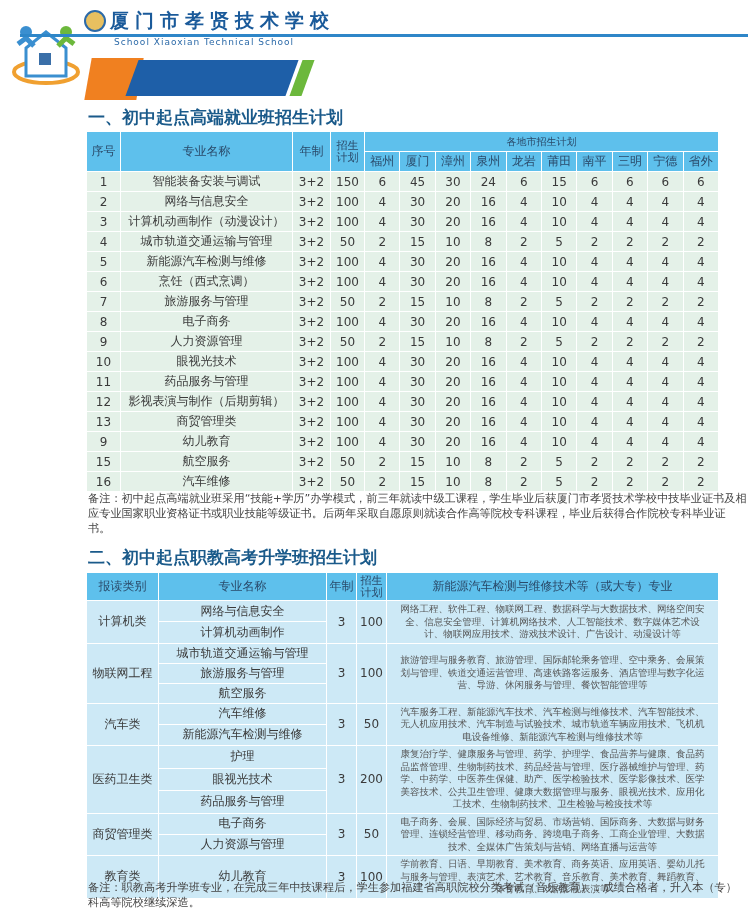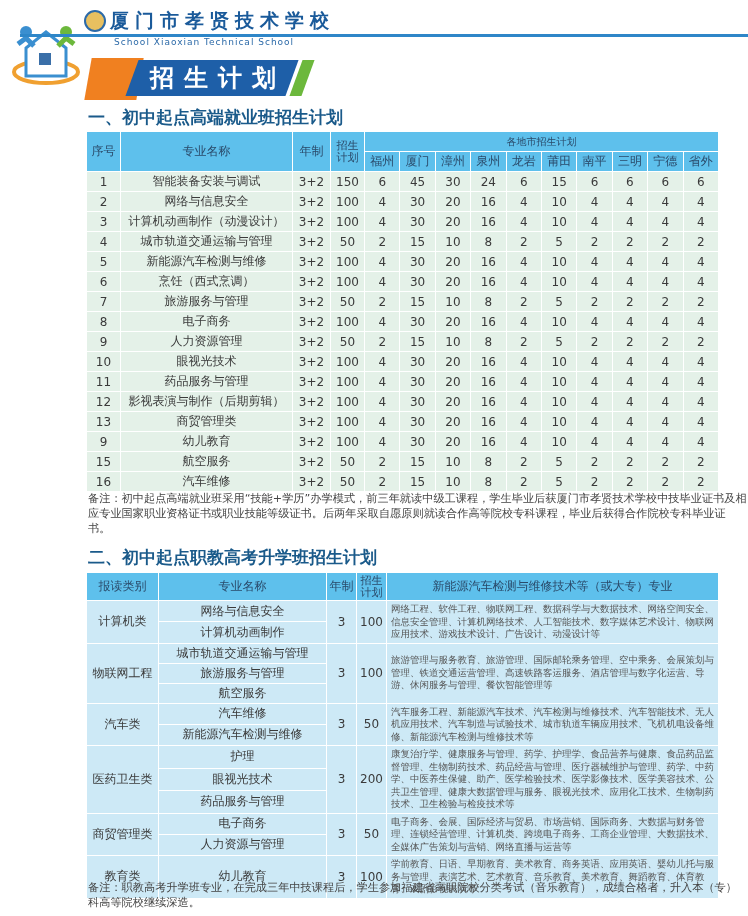--- a/index.html
+++ b/index.html
@@ -16,21 +16,21 @@
 .banner-green{position:absolute;left:296px;top:60px;width:12px;height:36px;background:#6cb83c;transform:skewX(-20deg)}
 .section-title{position:absolute;left:88px;font-size:17px;color:#1a5a8a;font-weight:bold}
 table{border-collapse:collapse;position:absolute;left:86px;font-size:12px}
 td,th{border:1px solid #fff;text-align:center;font-weight:normal}
 .t1 th{background:#5ec0ec;color:#2a4a6a;height:20px}
 .t1 td{background:#e4f1e8;height:20px}
 .t1 th.sub{font-size:12px}
 .t1 th.big{font-size:10px}
 .t2 th{background:#5ec0ec;color:#2a4a6a;height:28px}
 .t2 td{background:#cde9f6;height:20px}
-.t2 td.desc{font-size:9.5px;text-align:left;line-height:12.5px;padding:2px 4px;color:#555}
+.t2 td.desc{font-size:9.5px;text-align:center;line-height:12.5px;padding:2px 12px;color:#555}
 .note{position:absolute;left:88px;width:660px;font-size:11.2px;line-height:15px;color:#444}
 </style>
 </head>
 <body>
 
 <div class="header">
   <svg class="logo-house" viewBox="0 0 78 70">
     <ellipse cx="34" cy="54" rx="32" ry="11" fill="none" stroke="#f0a030" stroke-width="4"></ellipse>
     <polygon points="14,30 34,14 54,30 54,58 14,58" fill="#ffffff" stroke="#3a8fd0" stroke-width="3"></polygon>
     <rect x="27" y="35" width="12" height="12" fill="#3a6fa8"></rect>
@@ -38,21 +38,20 @@
     <circle cx="54" cy="14" r="6" fill="#6cb83c"></circle>
     <path d="M6,26 L14,20 L22,28" stroke="#3a8fd0" stroke-width="5" fill="none"></path>
     <path d="M46,28 L54,20 L62,26" stroke="#6cb83c" stroke-width="5" fill="none"></path>
   </svg>
   <div class="hline"></div>
   <div class="seal"></div>
   <div class="school-cn" style="left:110px">厦门市孝贤技术学校</div>
   <div class="school-en">School Xiaoxian Technical School</div>
   <div class="banner-orange"></div>
   <div class="banner-blue"></div>
-  <div class="banner-text">招生计划</div>
   <div class="banner-green"></div>
 </div>
 
 <div class="section-title" style="top:106px">一、初中起点高端就业班招生计划</div>
 
 <table class="t1" id="t1" style="top:131px;width:633px">
   <thead>
     <tr>
       <th rowspan="2" style="width:34px">序号</th>
       <th rowspan="2" style="width:172px">专业名称</th>
@@ -394,21 +393,21 @@
         <td>眼视光技术</td>
       </tr>
       <tr>
         <td>药品服务与管理</td>
       </tr>
       <tr>
         <td rowspan="2">商贸管理类</td>
         <td>电子商务</td>
         <td rowspan="2">3</td>
         <td rowspan="2">50</td>
-        <td rowspan="2" class="desc">电子商务、会展、国际经济与贸易、市场营销、国际商务、大数据与财务管理、连锁经营管理、计算机类、跨境电子商务、工商企业管理、大数据技术、全媒体广告策划与营销、网络直播与运营等</td>
+        <td rowspan="2" class="desc">电子商务、会展、国际经济与贸易、市场营销、国际商务、大数据与财务管理、连锁经营管理、移动商务、跨境电子商务、工商企业管理、大数据技术、全媒体广告策划与营销、网络直播与运营等</td>
       </tr>
       <tr>
         <td>人力资源与管理</td>
       </tr>
       <tr>
         <td rowspan="1">教育类</td>
         <td style="height: 40px;">幼儿教育</td>
         <td rowspan="1">3</td>
         <td rowspan="1">100</td>
         <td rowspan="1" class="desc">学前教育、日语、早期教育、美术教育、商务英语、应用英语、婴幼儿托与服务与管理、表演艺术、艺术教育、音乐教育、美术教育、舞蹈教育、体育教育、戏剧影视表演等</td>

